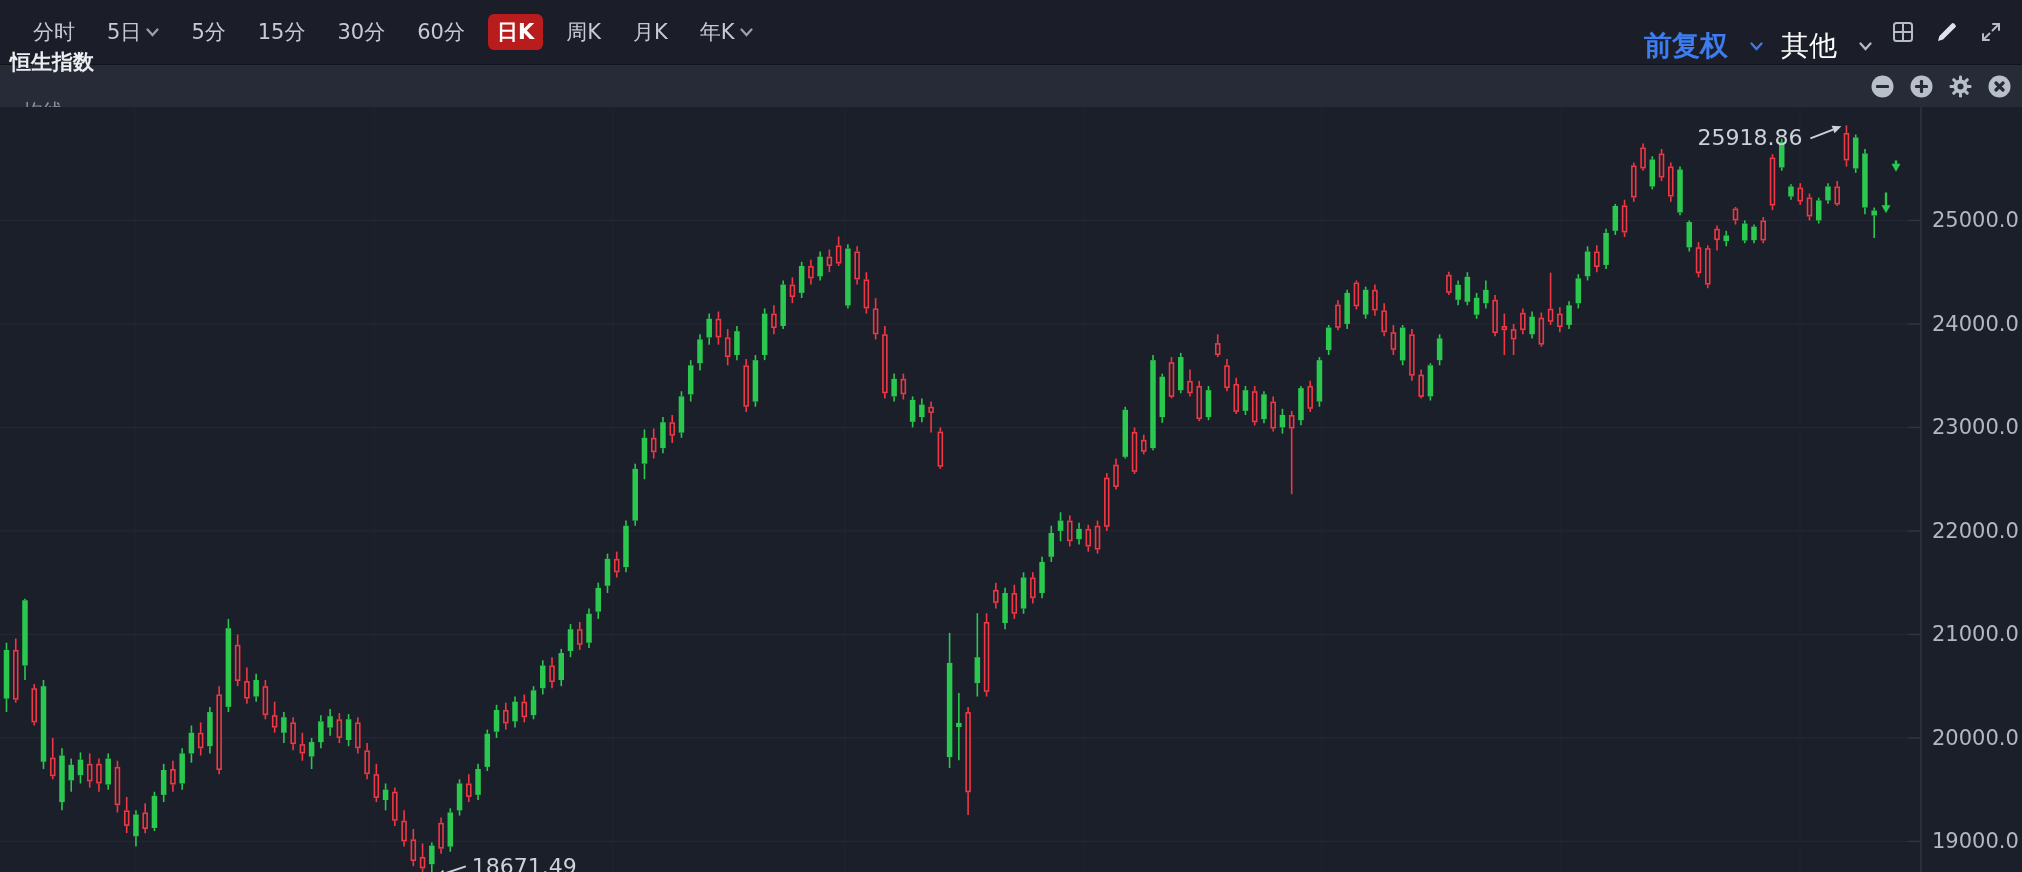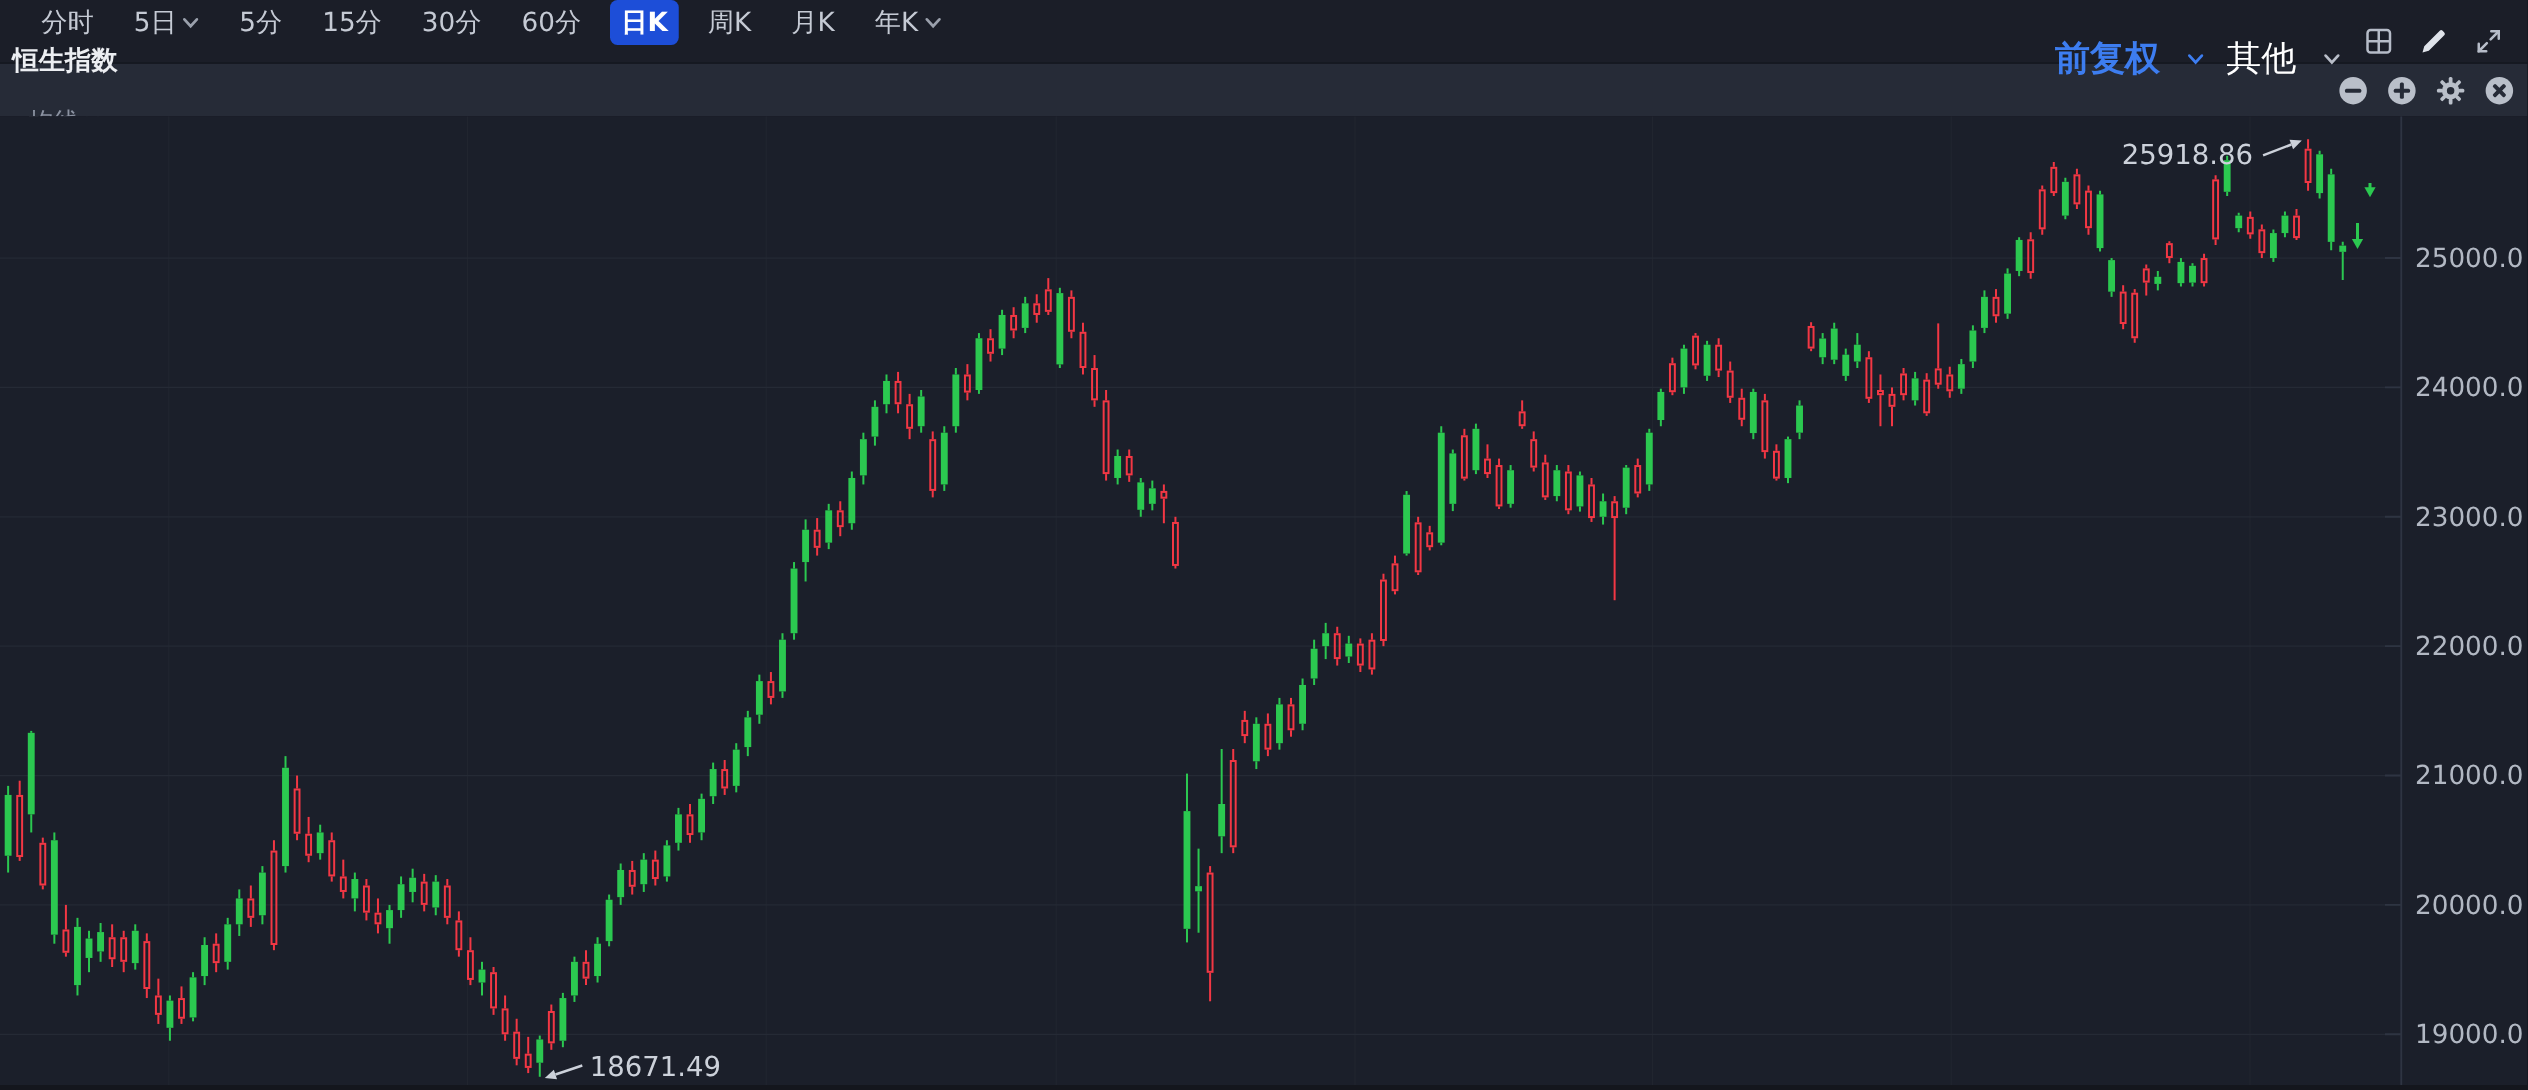--- a/index.html
+++ b/index.html
@@ -1,20 +1,20 @@
 <!DOCTYPE html>
 <html><head>
 <meta charset="utf-8">
 <style>
   html,body{margin:0;padding:0;background:#14161d;}
   body{width:2022px;height:872px;overflow:hidden;font-family:"DejaVu Sans","Liberation Sans",sans-serif;-webkit-font-smoothing:antialiased;}
-  .row1{height:51px;background:#1b1e28;display:flex;align-items:flex-start;justify-content:space-between;border-bottom:1px solid #11141b;box-sizing:border-box;}
+  .row1{height:65px;background:#1b1e28;display:flex;align-items:center;justify-content:space-between;border-bottom:1px solid #11141b;box-sizing:border-box;}
   .tf-group{display:flex;align-items:center;gap:14px;padding-left:24px;}
   .tf-item{color:#c5cad4;font-size:21px;display:flex;align-items:center;gap:5px;padding:4px 9px;border-radius:6px;cursor:pointer;white-space:nowrap;}
-  .tf-item.active{background:#1d4ed8;color:#ffffff;font-weight:bold;}
+  .tf-item.active{background:#b91c1c;color:#ffffff;font-weight:bold;}
   .caret{display:inline-block;width:13px;height:9px;}
   .caret svg{display:block;}
   .right-group{display:flex;align-items:center;gap:18px;padding-right:18px;}
   .dd{display:flex;align-items:center;gap:22px;font-size:28px;cursor:pointer;margin-top:28px;}
   .dd.blue{color:#3d7df0;font-weight:bold;}
   .dd.gray{color:#ffffff;}
   .tool-icon{width:26px;height:26px;display:flex;align-items:center;justify-content:center;cursor:pointer;}
   .row2{height:42px;background:#262b37;display:flex;align-items:center;justify-content:space-between;}
   .row2-left{display:flex;align-items:center;gap:22px;padding-left:10px;flex-direction:column;}
   .chart-title{color:#eceef2;font-size:21px;font-weight:bold;}

